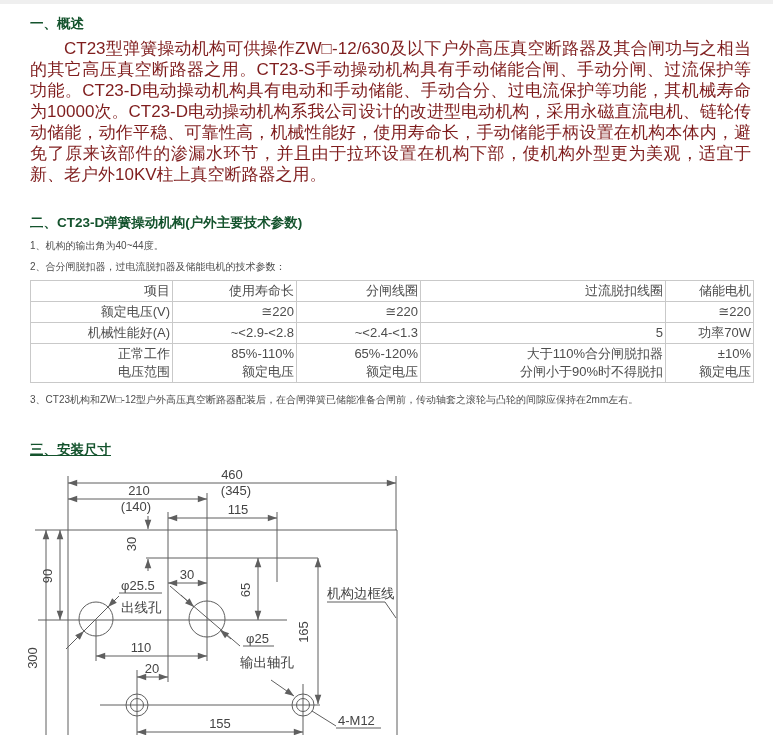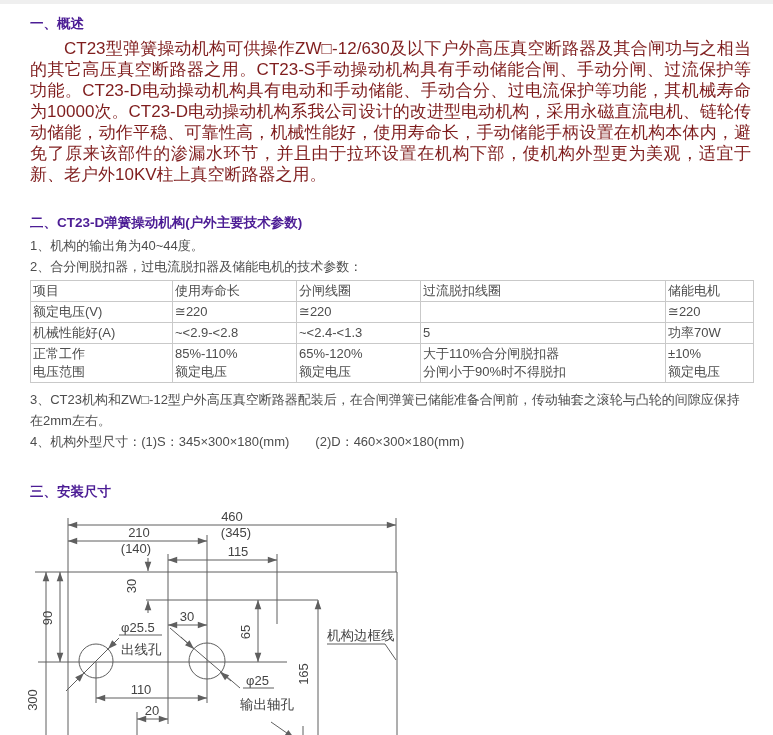--- a/index.html
+++ b/index.html
@@ -8,44 +8,44 @@
     width:773px;height:735px;
     background:#fff;
     border-top:4px solid #efefef;
     box-sizing:border-box;
     font-family:"Liberation Sans","DejaVu Sans",sans-serif;
     color:#4a4a4a;
     overflow:hidden;
   }
   .content{padding:6px 22px 0 30px;}
   .sec-heading{
-    font-size:13.5px;font-weight:bold;color:#4c1d95;
+    font-size:13.5px;font-weight:bold;color:#14532d;
     margin:0;padding:0;line-height:20px;
   }
   .h1{margin-top:4px;}
   .overview-body{
     font-size:17px;line-height:21px;margin:4px 0 0 0;
     text-indent:2em;text-align:justify;color:#7f1d1d;
   }
   .h2{margin-top:28px;}
-  .note{font-size:13px;line-height:21px;color:#4d4d4d;}
+  .note{font-size:10px;line-height:21px;color:#4d4d4d;}
   .note-pre{margin-top:2px;}
   table.params{
     border-collapse:collapse;margin-top:3px;
     table-layout:fixed;width:723px;
   }
   table.params td,table.params th{
     border:1px solid #c9c9c9;
     font-size:13px;font-weight:normal;color:#4d4d4d;
-    text-align:left;vertical-align:middle;
+    text-align:right;vertical-align:middle;
     padding:1px 2px;line-height:18px;
   }
   table.params th{height:18px;}
   .notes-after{margin-top:6px;}
-  .h3{margin-top:30px;}
+  .h3{margin-top:30px;text-decoration:underline;}
   .drawing{position:absolute;left:0;top:392;}
   .drawing line,.drawing path.ln,.drawing circle,.drawing polyline{
     stroke:#5f5f5f;stroke-width:1;fill:none;
   }
   .drawing text{
     fill:#444;font-family:"Liberation Sans","DejaVu Sans",sans-serif;
     font-size:13px;
   }
   .drawing text.cn{font-size:13.5px;}
 </style>
@@ -111,21 +111,20 @@
         </td>
         <td>
           <div>±10%</div>
           <div>额定电压</div>
         </td>
       </tr>
     </tbody>
       </table>
 
     <div class="note notes-after">3、CT23机构和ZW□-12型户外高压真空断路器配装后，在合闸弹簧已储能准备合闸前，传动轴套之滚轮与凸轮的间隙应保持在2mm左右。</div>
-    <div class="note">4、机构外型尺寸：(1)S：345×300×180(mm)　　(2)D：460×300×180(mm)</div>
 
     <div class="sec-heading h3">三、安装尺寸</div>
   </div>
 
   <svg class="drawing" width="510" height="343" viewBox="0 0 510 343">
     <defs>
       <marker id="arr" viewBox="0 0 12 12" refX="11" refY="6" markerWidth="11" markerHeight="11" orient="auto-start-reverse">
         <path d="M1,2.4 L11,6 L1,9.6 Z" fill="#5f5f5f" stroke="none"></path>
       </marker>
     </defs>

